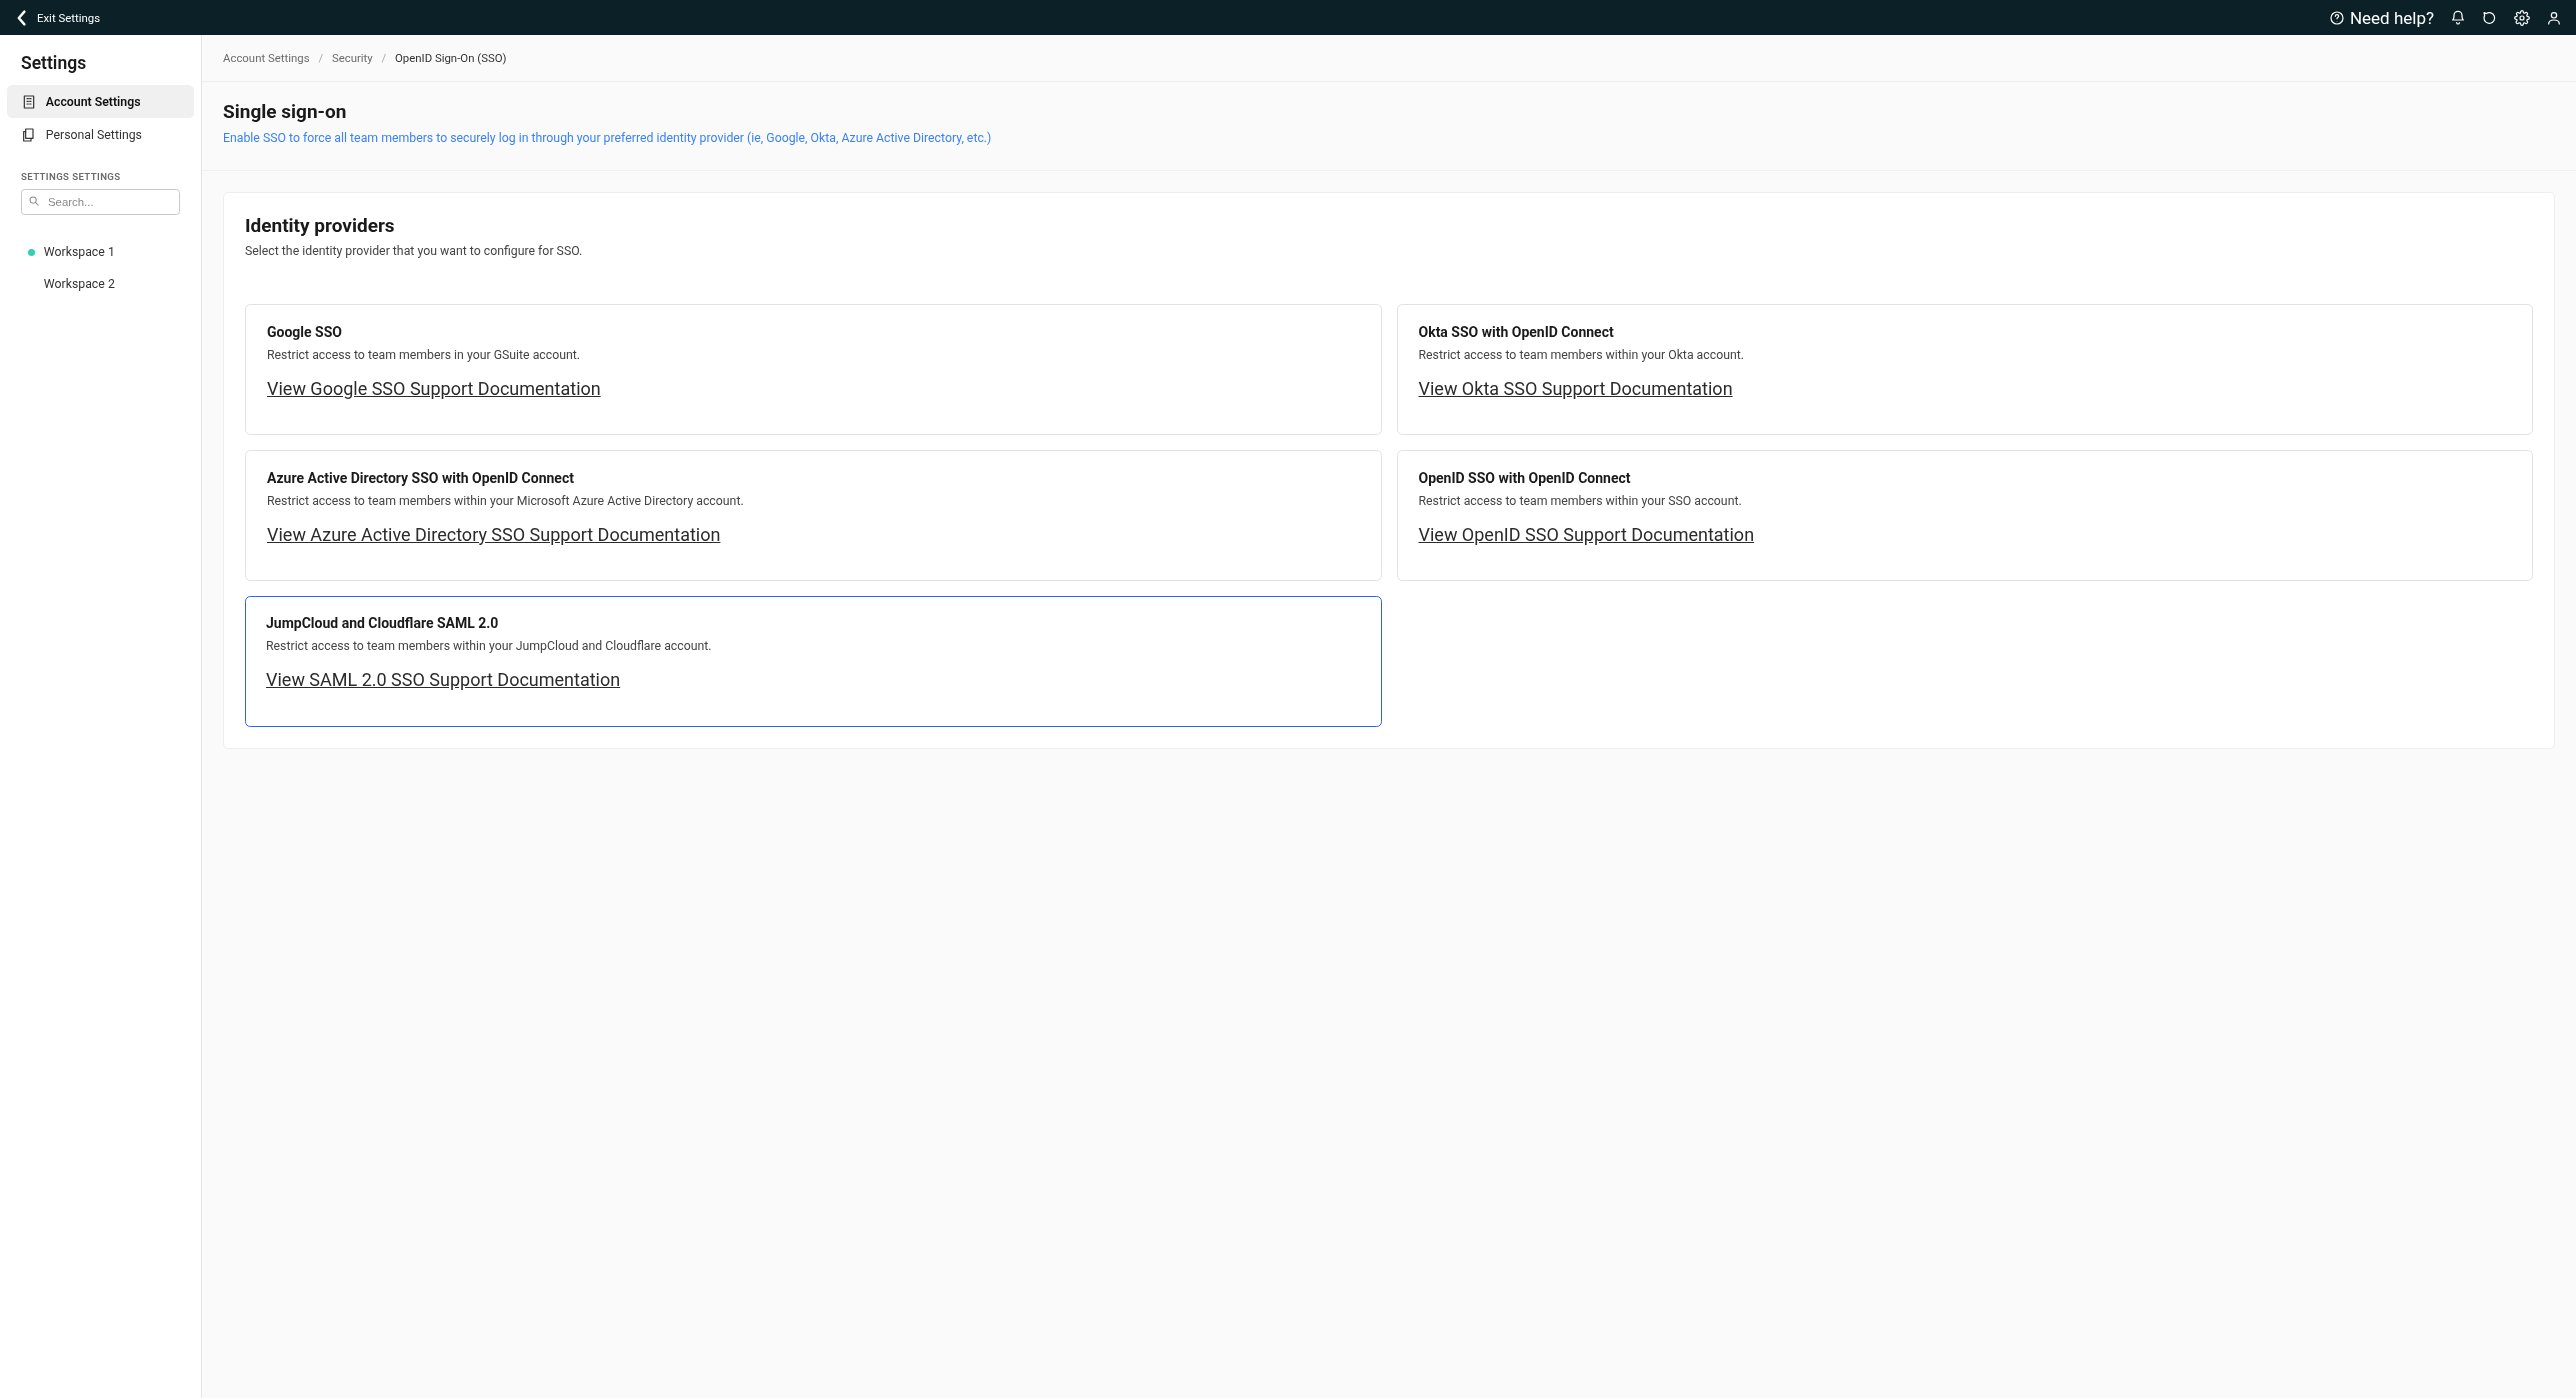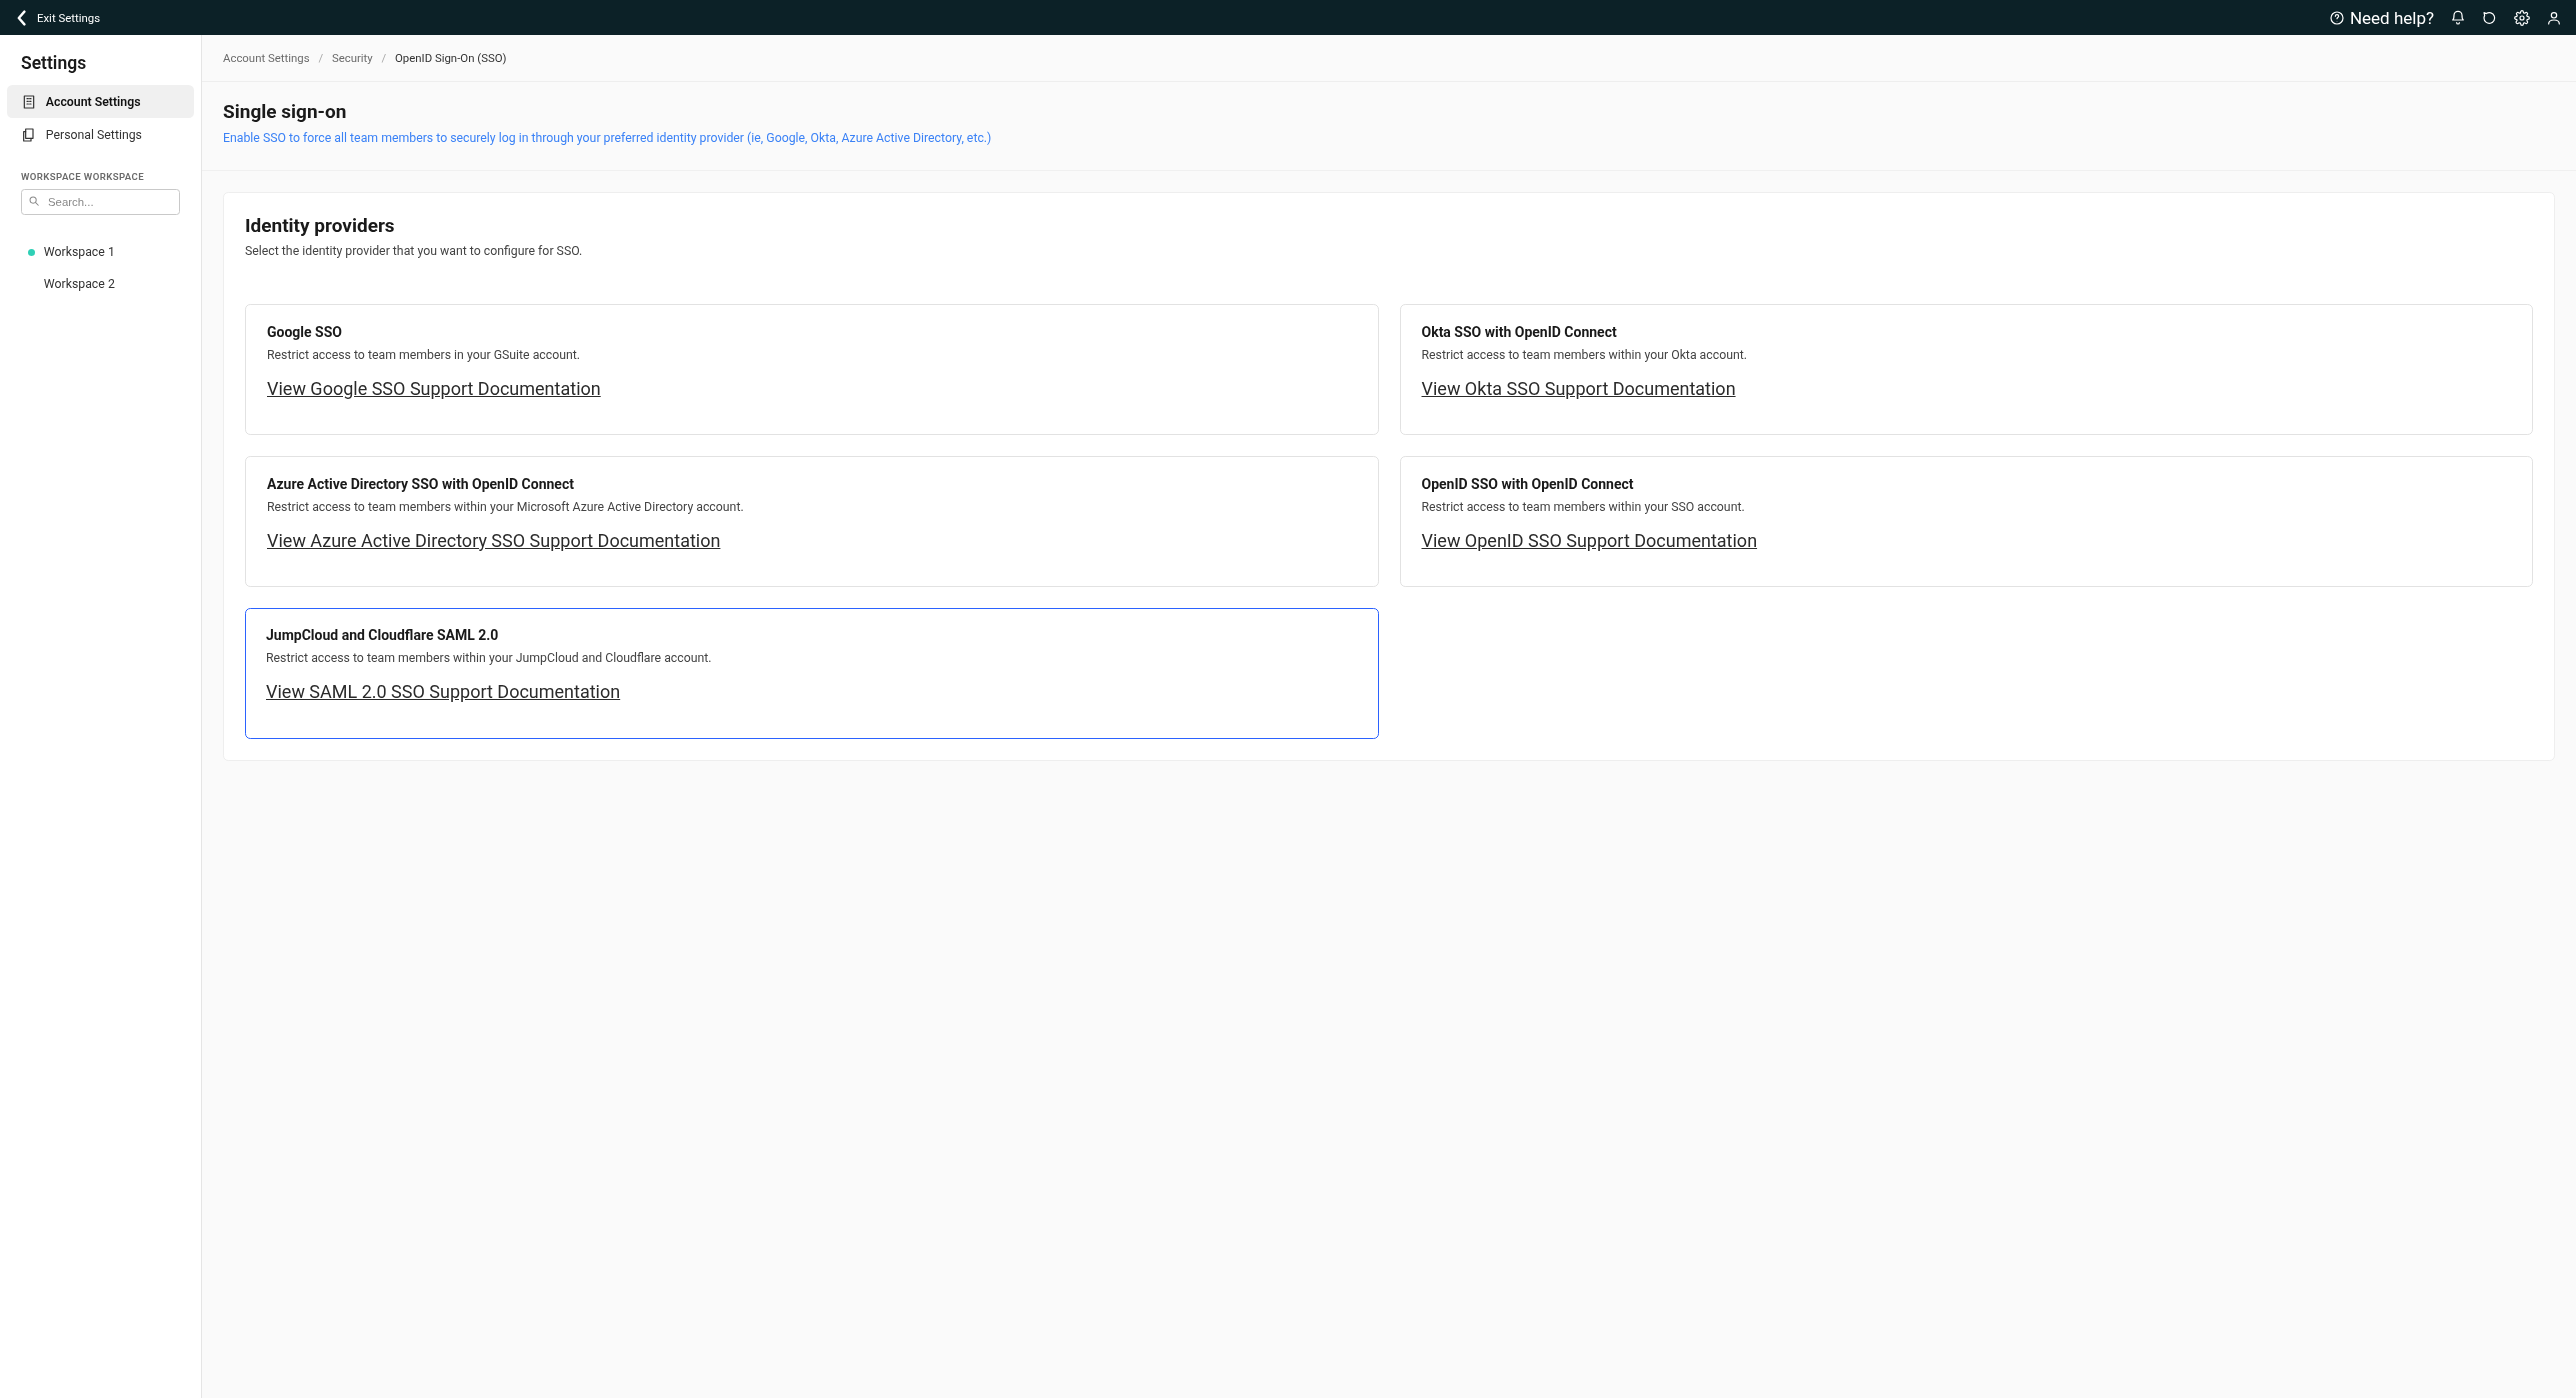--- a/index.html
+++ b/index.html
@@ -136,21 +136,21 @@
     border-radius: 5.3px;
     background: #fff;
     padding: 21px;
   }
   .panel-title { font-size: 19px; font-weight: 700; margin-bottom: 7px; }
   .panel-desc { font-size: 12.3px; color: #444; margin-bottom: 17.5px; }
 
   .card-grid {
     display: grid;
     grid-template-columns: 1fr 1fr;
-    gap: 21px;
+    gap: 15px;
     margin-top: 46px;
   }
   .card {
     border: 0.9px solid #e2e2e2;
     border-radius: 5.3px;
     padding: 19px 21px 24.5px 21px;
     min-height: 131px;
     cursor: pointer;
     background: #fff;
   }
@@ -232,21 +232,21 @@
     <div class="nav-item">
       <span class="nav-icon">
         <svg viewBox="0 0 24 24" stroke-width="1.8" stroke-linecap="round" stroke-linejoin="round">
             <rect x="7" y="3" width="11" height="14"></rect>
             <path d="M7 7H4v14h11v-4"></path>
           </svg>
       </span>
       <span>Personal Settings</span>
     </div>
 
-    <div class="section-label">WORKSPACE WORKSPACE</div>
+    <div class="section-label">SETTINGS SETTINGS</div>
 
     <div class="search-wrap">
       <span class="search-icon-pos">
         <svg viewBox="0 0 24 24" stroke-width="2" stroke-linecap="round">
             <circle cx="10" cy="10" r="6"></circle>
             <path d="M20 20l-5-5"></path>
           </svg>
       </span>
       <input class="search-input" placeholder="Search..." style="">
     </div>

